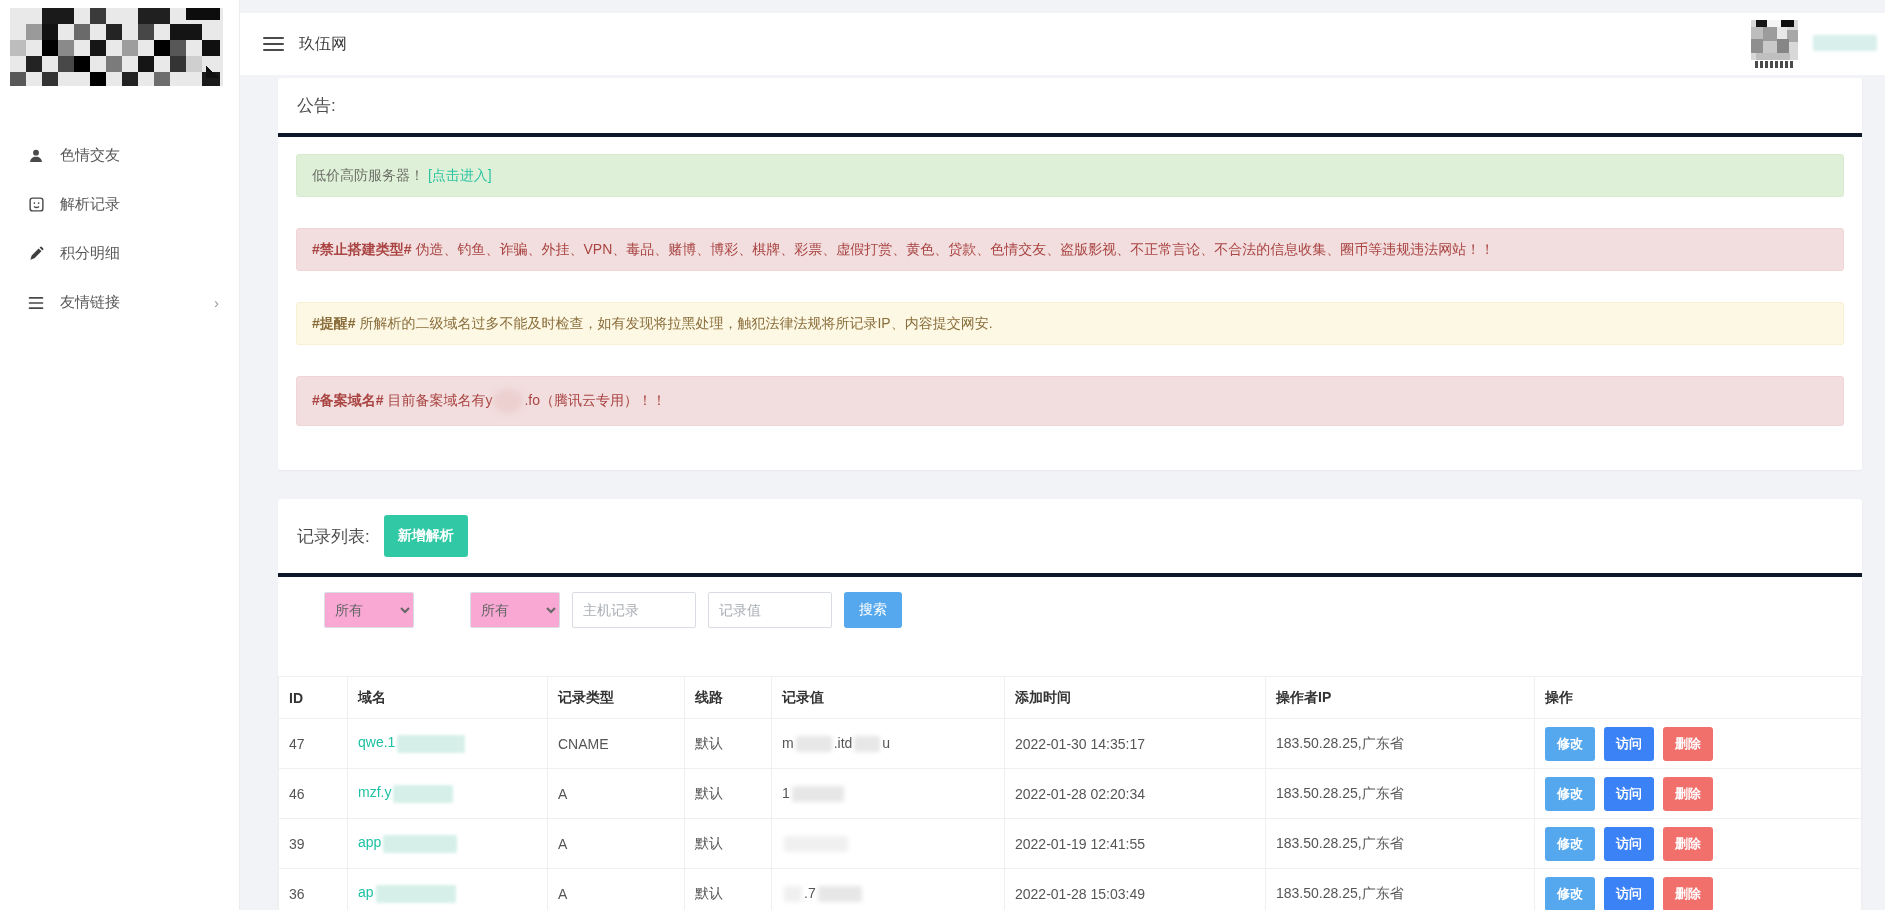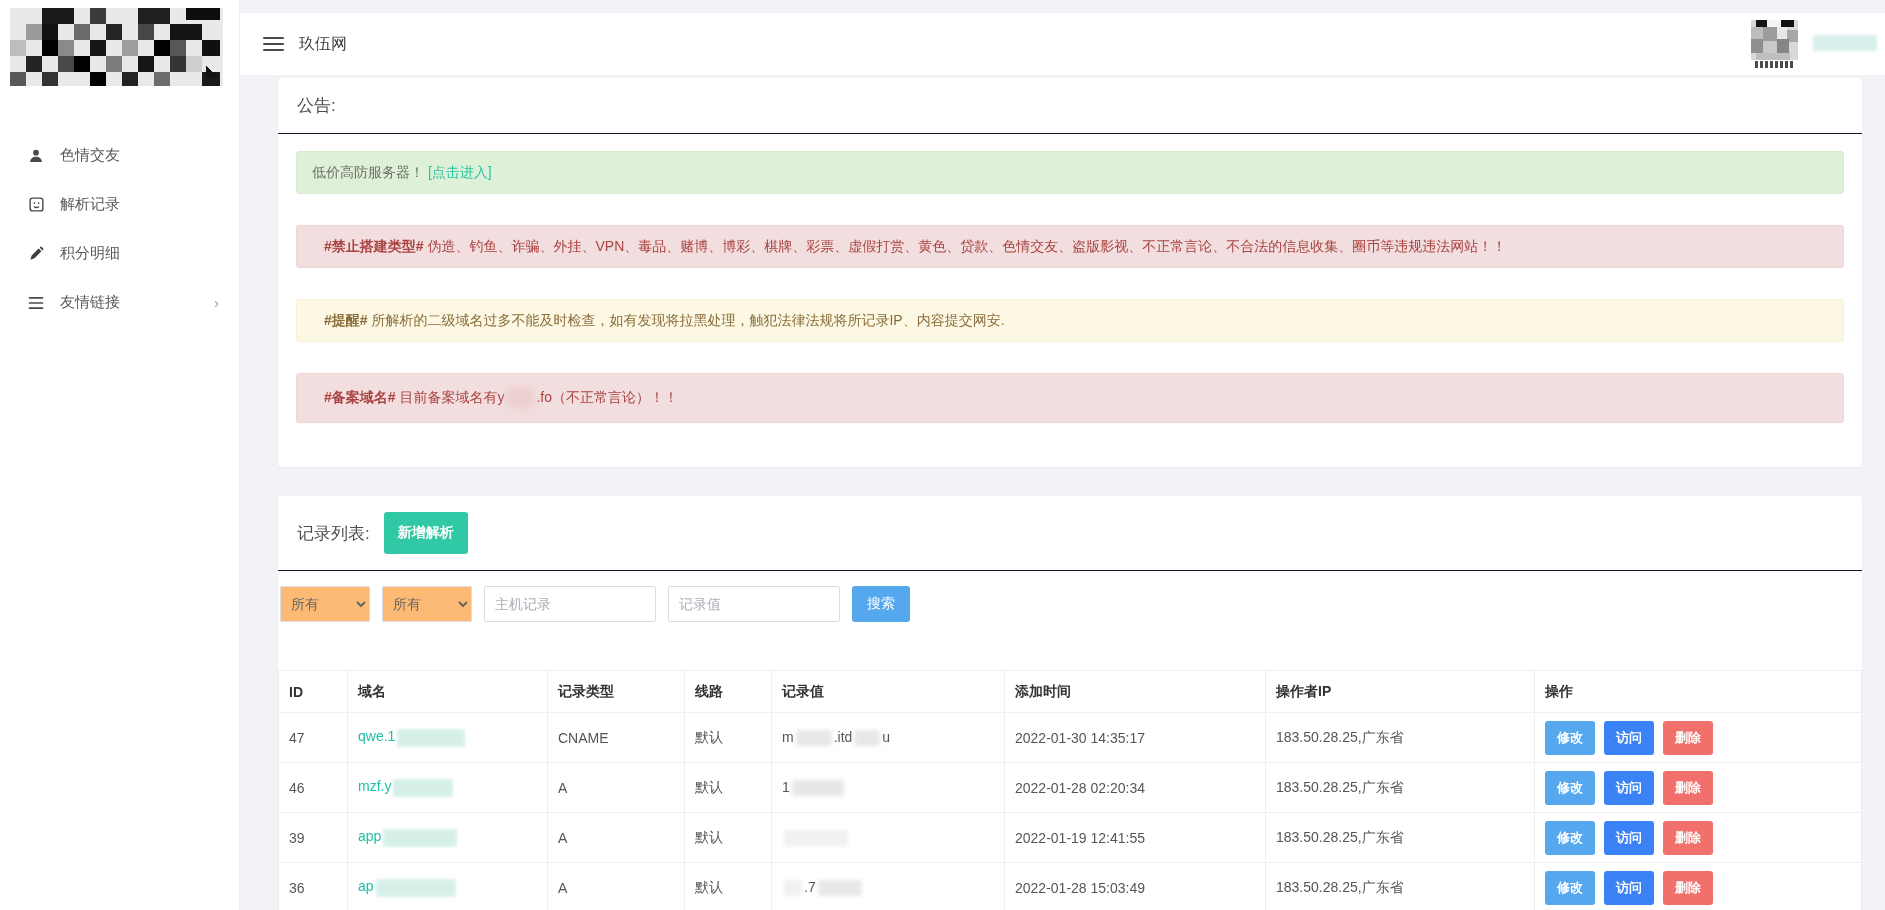--- a/index.html
+++ b/index.html
@@ -28,41 +28,41 @@
   .avatar-box { display:flex; flex-direction:column; align-items:center; cursor:pointer; }
   .avatar-caption { width:40px; height:7px; margin-top:1px;
     background:repeating-linear-gradient(90deg,#2b2b2b 0 3px,transparent 3px 5px); opacity:.85; }
   .name-redacted { margin-top:15px; width:64px; height:16px; background:#d9efeb;
                    border-radius:2px; filter:blur(1.5px); }
   
   .main { position:absolute; left:240px; top:62px; right:0; bottom:0;
           padding:16px 23px 0 38px; overflow:hidden; }
   .card { background:#fff; border-radius:3px; box-shadow:0 1px 2px rgba(0,0,0,.04); }
   .card-header { padding:16px 19px; font-size:17px; color:#4d4d4d;
-                 border-bottom:1px solid #0f172a; display:flex; align-items:center; }
+                 border-bottom:4px solid #0f172a; display:flex; align-items:center; }
   
   .card-announce { margin-bottom:29px; padding-bottom:13px; }
   .alerts { padding-top:17px; }
   .alert { margin:0 18px 31px; padding:12px 15px; border-radius:3px; font-size:14px;
            line-height:17px; border:1px solid transparent; }
-  .alert b { font-weight:bold;margin-left:12px; }
+  .alert b { font-weight:bold; }
   .alert.success { background:#dff0d8; border-color:#d9ebcf; color:#6b6f66; }
   .alert.success a { color:#28c3a2; text-decoration:none; cursor:pointer; }
   .alert.danger  { background:#f2dede; border-color:#efd5d5; color:#a94442; }
   .alert.warning { background:#fcf8e3; border-color:#f7f0d4; color:#8a6d3b; }
   .blur-dot { display:inline-block; width:30px; height:24px; border-radius:50%;
               background:#eccfcf; filter:blur(3px); vertical-align:middle; margin:0 1px; }
   
   .card-records { min-height:425px; }
   .btn-add { margin-left:14px; background:#31c8a5; color:#fff; border:none; border-radius:3px;
              padding:12px 14px; font-size:14px; font-weight:bold; cursor:pointer; }
   .filters { padding:15px 2px 0; display:flex; gap:12px; }
   .f-select { width:90px; height:36px; border:1px solid #d9dde3; border-radius:2px;
-              color:#666; font-size:14px; padding:0 6px; background:#fdba74; cursor:pointer; }
-  .f-input { width:172px; height:36px; border:1px solid #d9dde3; border-radius:2px;
+              color:#666; font-size:14px; padding:0 6px; background:#f9a8d4; cursor:pointer;margin-left:44px; }
+  .f-input { width:124px; height:36px; border:1px solid #d9dde3; border-radius:2px;
              padding:0 10px; font-size:14px; color:#333; }
   .f-input::placeholder { color:#a9aeb5; }
   .btn-search { width:58px; height:36px; background:#55a8ee; color:#fff; border:none;
                 border-radius:3px; font-size:14px; cursor:pointer; }
   
   table { width:100%; border-collapse:collapse; margin-top:48px; font-size:14px; }
   th, td { border:1px solid #efefef; padding:0 10px; text-align:left; }
   th { height:42px; color:#333; font-weight:bold; }
   td { height:50px; color:#555; }
   .domain-link { color:#1dc1a3; text-decoration:none; cursor:pointer; }
@@ -198,21 +198,21 @@
         <span>低价高防服务器！</span>
         <a>[点击进入]</a>
       </div>
       <div class="alert danger">
         <b>#禁止搭建类型#</b><span> 伪造、钓鱼、诈骗、外挂、VPN、毒品、赌博、博彩、棋牌、彩票、虚假打赏、黄色、贷款、色情交友、盗版影视、不正常言论、不合法的信息收集、圈币等违规违法网站！！</span>
       </div>
       <div class="alert warning">
         <b>#提醒#</b><span> 所解析的二级域名过多不能及时检查，如有发现将拉黑处理，触犯法律法规将所记录IP、内容提交网安.</span>
       </div>
       <div class="alert danger">
-        <b>#备案域名#</b><span> 目前备案域名有y</span><span class="blur-dot"></span><span>.fo（不正常言论）！！</span>
+        <b>#备案域名#</b><span> 目前备案域名有y</span><span class="blur-dot"></span><span>.fo（腾讯云专用）！！</span>
       </div>
     </div>
   </section>
 
   <section class="card card-records">
     <div class="card-header">
       <span>记录列表:</span>
       <button class="btn-add">新增解析</button>
     </div>
 

